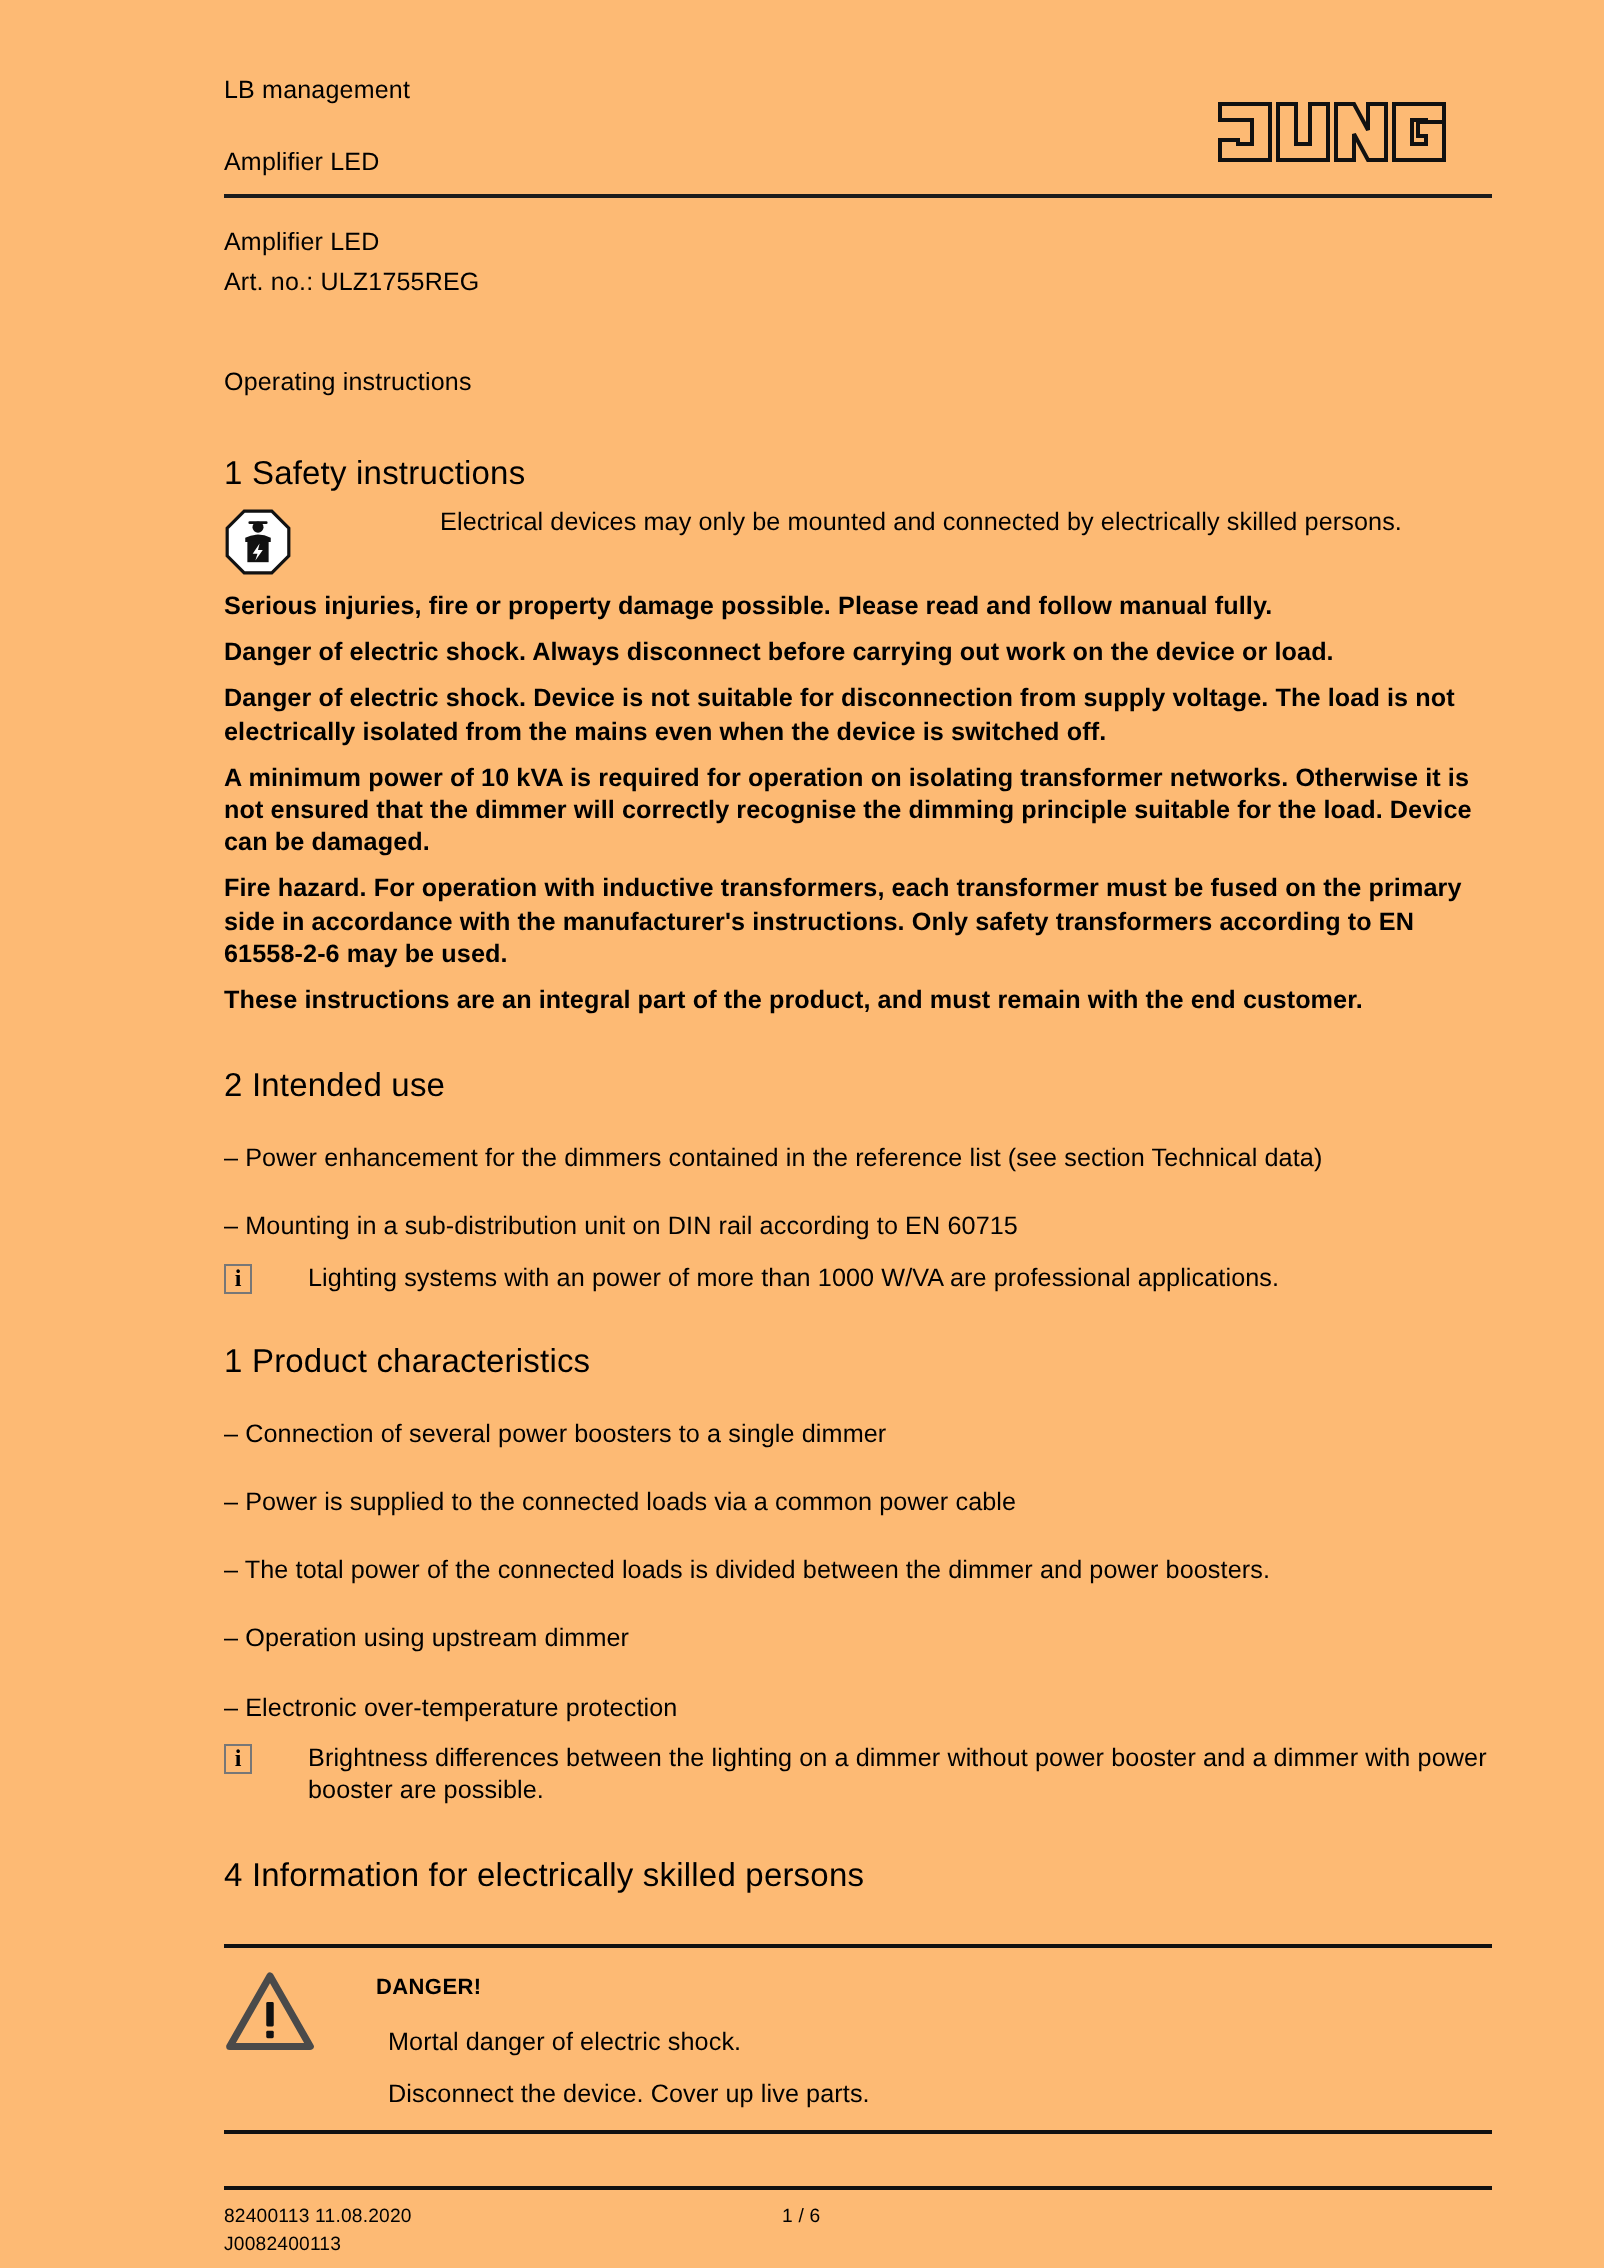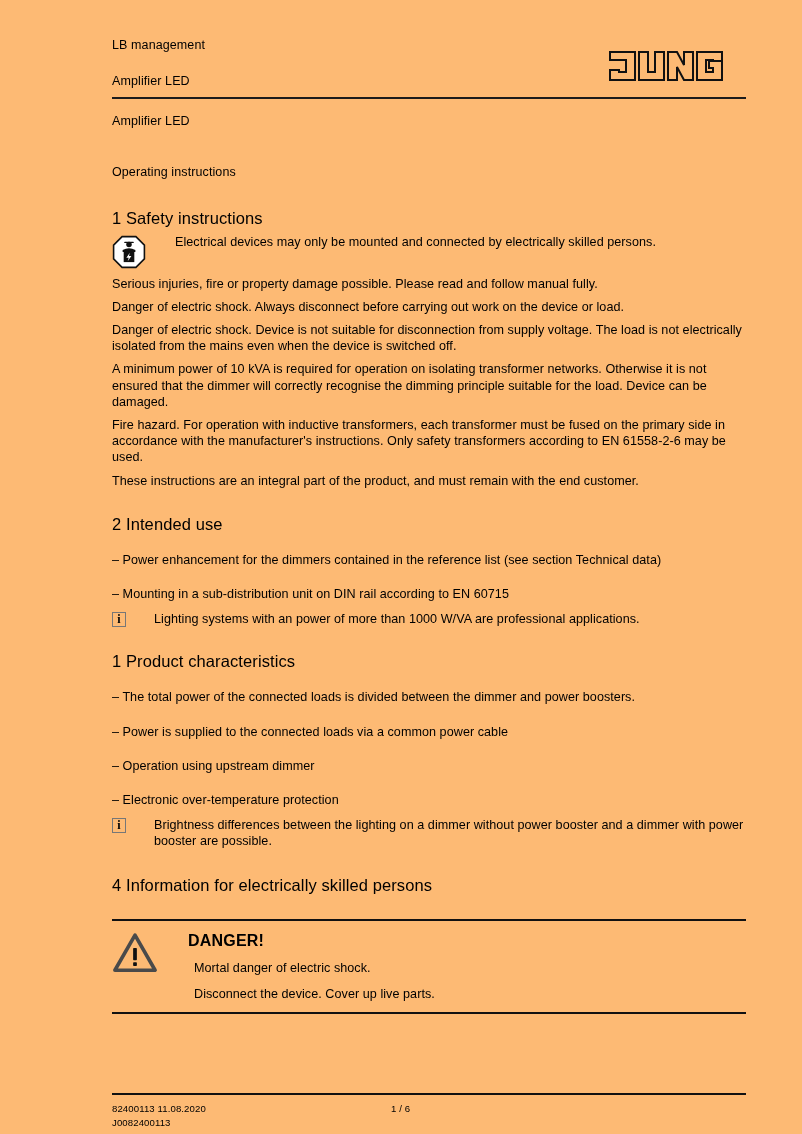--- a/index.html
+++ b/index.html
@@ -79,27 +79,29 @@
   .sec-4 { padding-top: 26px; }
 
   
   p.body {
     font-size: 12.6px;
     line-height: 16.2px;
     margin: 0;
     padding-top: 7px;
     text-align: left;
     letter-spacing: 0.05px;
+    font-weight: bold;
   }
 
   
   .icon-row {
     display: flex;
     align-items: flex-start;
     padding-top: 6px;
+    text-align: center;
   }
   .icon-row .ico-col {
     flex: 0 0 auto;
     width: 63px;
   }
   .icon-row .txt-col {
     flex: 1 1 auto;
     font-size: 12.6px;
     line-height: 16.2px;
     letter-spacing: 0.05px;
@@ -167,21 +169,21 @@
     display: flex;
     align-items: flex-start;
     padding-top: 11px;
   }
   .danger-body .ico-col {
     flex: 0 0 auto;
     width: 76px;
   }
   .danger-body .txt-col { flex: 1 1 auto; }
   .danger-title {
-    font-size: 16px;
+    font-size: 11px;
     font-weight: bold;
     letter-spacing: 0.2px;
     line-height: 18px;
   }
   .danger-line {
     font-size: 12.6px;
     line-height: 16px;
     padding-top: 10px;
     padding-left: 6px;
     letter-spacing: 0.05px;
@@ -236,20 +238,21 @@
           </g>
           <g fill="none" stroke="#111" stroke-width="2">
             <path d="M14 14 H52 V22 H14 Z" stroke="none" fill="none"></path>
           </g>
         </svg>
       </div>
     </div>
 
     <div class="title-block">
       <div>Amplifier LED</div>
+      <div>Art. no.: ULZ1755REG</div>
     </div>
     <div class="oper">Operating instructions</div>
 
     <h2 class="sec sec-1">1 Safety instructions</h2>
 
     <div class="icon-row">
       <div class="ico-col">
         <svg class="elec-icon" viewBox="0 0 64 64" xmlns="http://www.w3.org/2000/svg" aria-hidden="true">
           <polygon points="19,3 45,3 61,19 61,45 45,61 19,61 3,45 3,19" fill="#ffffff" stroke="#111" stroke-width="3"></polygon>
 
@@ -283,22 +286,23 @@
     <div class="info-row">
       <div class="ico-col">
         <div class="info-box">i</div>
       </div>
       <div class="txt-col">Lighting systems with an power of more than 1000 W/VA are professional applications.</div>
     </div>
 
     <h2 class="sec sec-3">1 Product characteristics</h2>
 
     <ul class="dash">
+      <li>– Connection of several power boosters to a single dimmer</li>
+      <li>– Power is supplied to the connected loads via a common power cable</li>
       <li>– The total power of the connected loads is divided between the dimmer and power boosters.</li>
-      <li>– Power is supplied to the connected loads via a common power cable</li>
       <li>– Operation using upstream dimmer</li>
       <li>– Electronic over-temperature protection</li>
     </ul>
 
     <div class="info-row">
       <div class="ico-col">
         <div class="info-box">i</div>
       </div>
       <div class="txt-col">Brightness differences between the lighting on a dimmer without power booster and a dimmer with power booster are possible.</div>
     </div>

